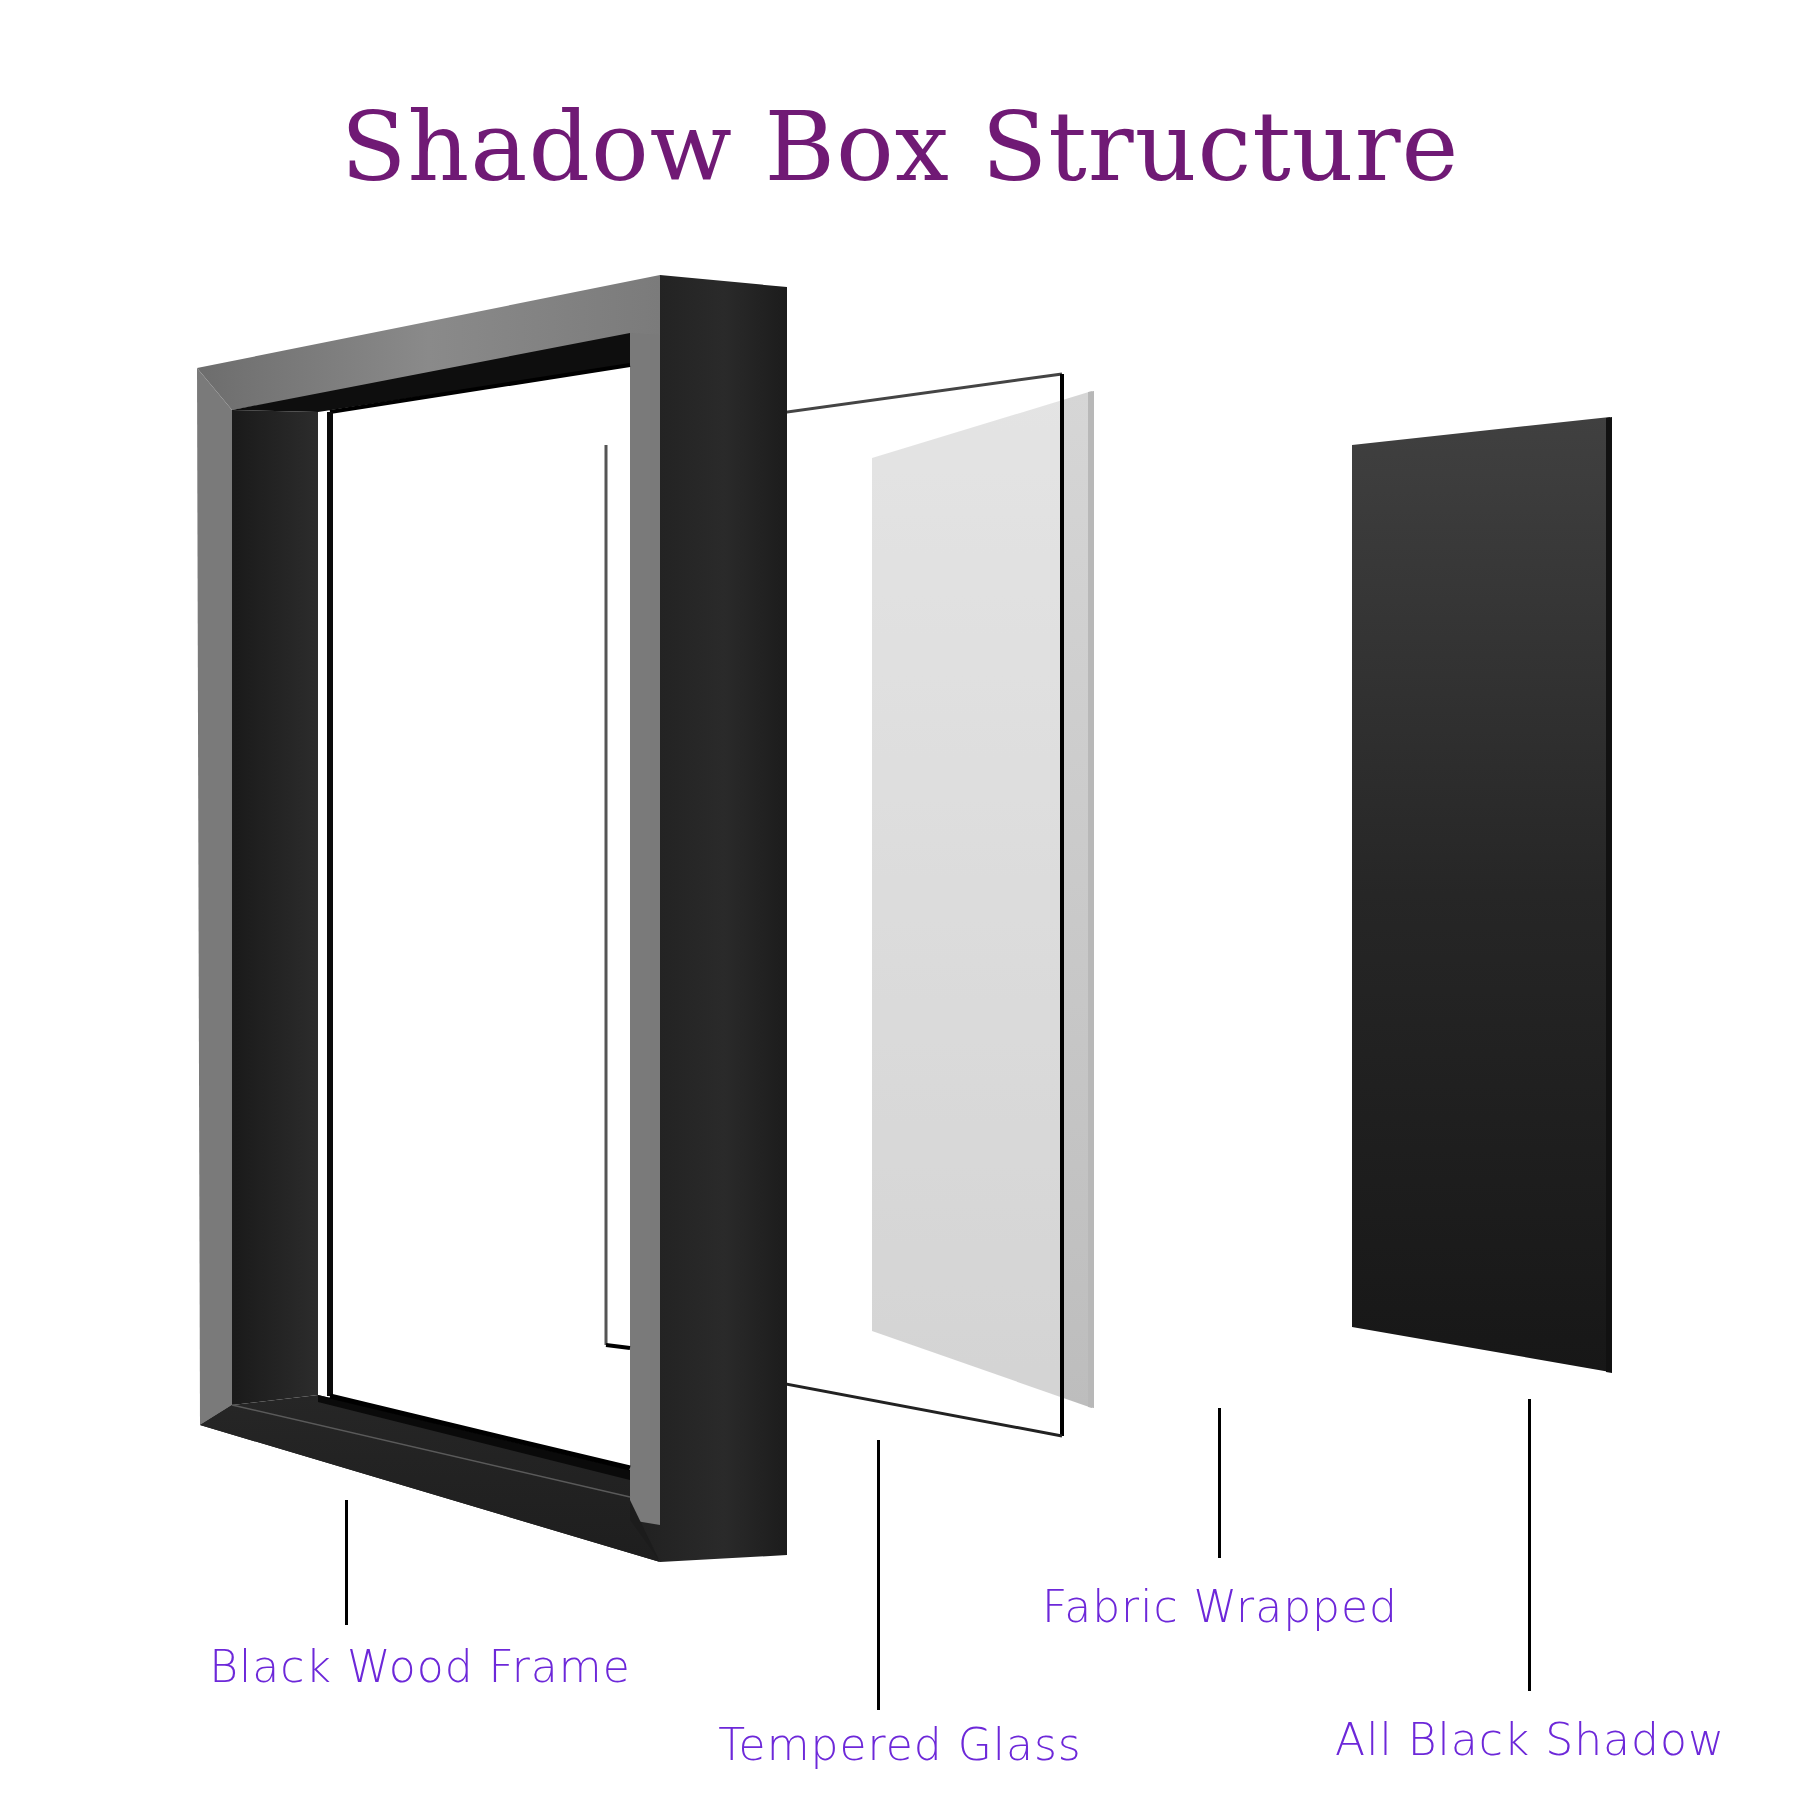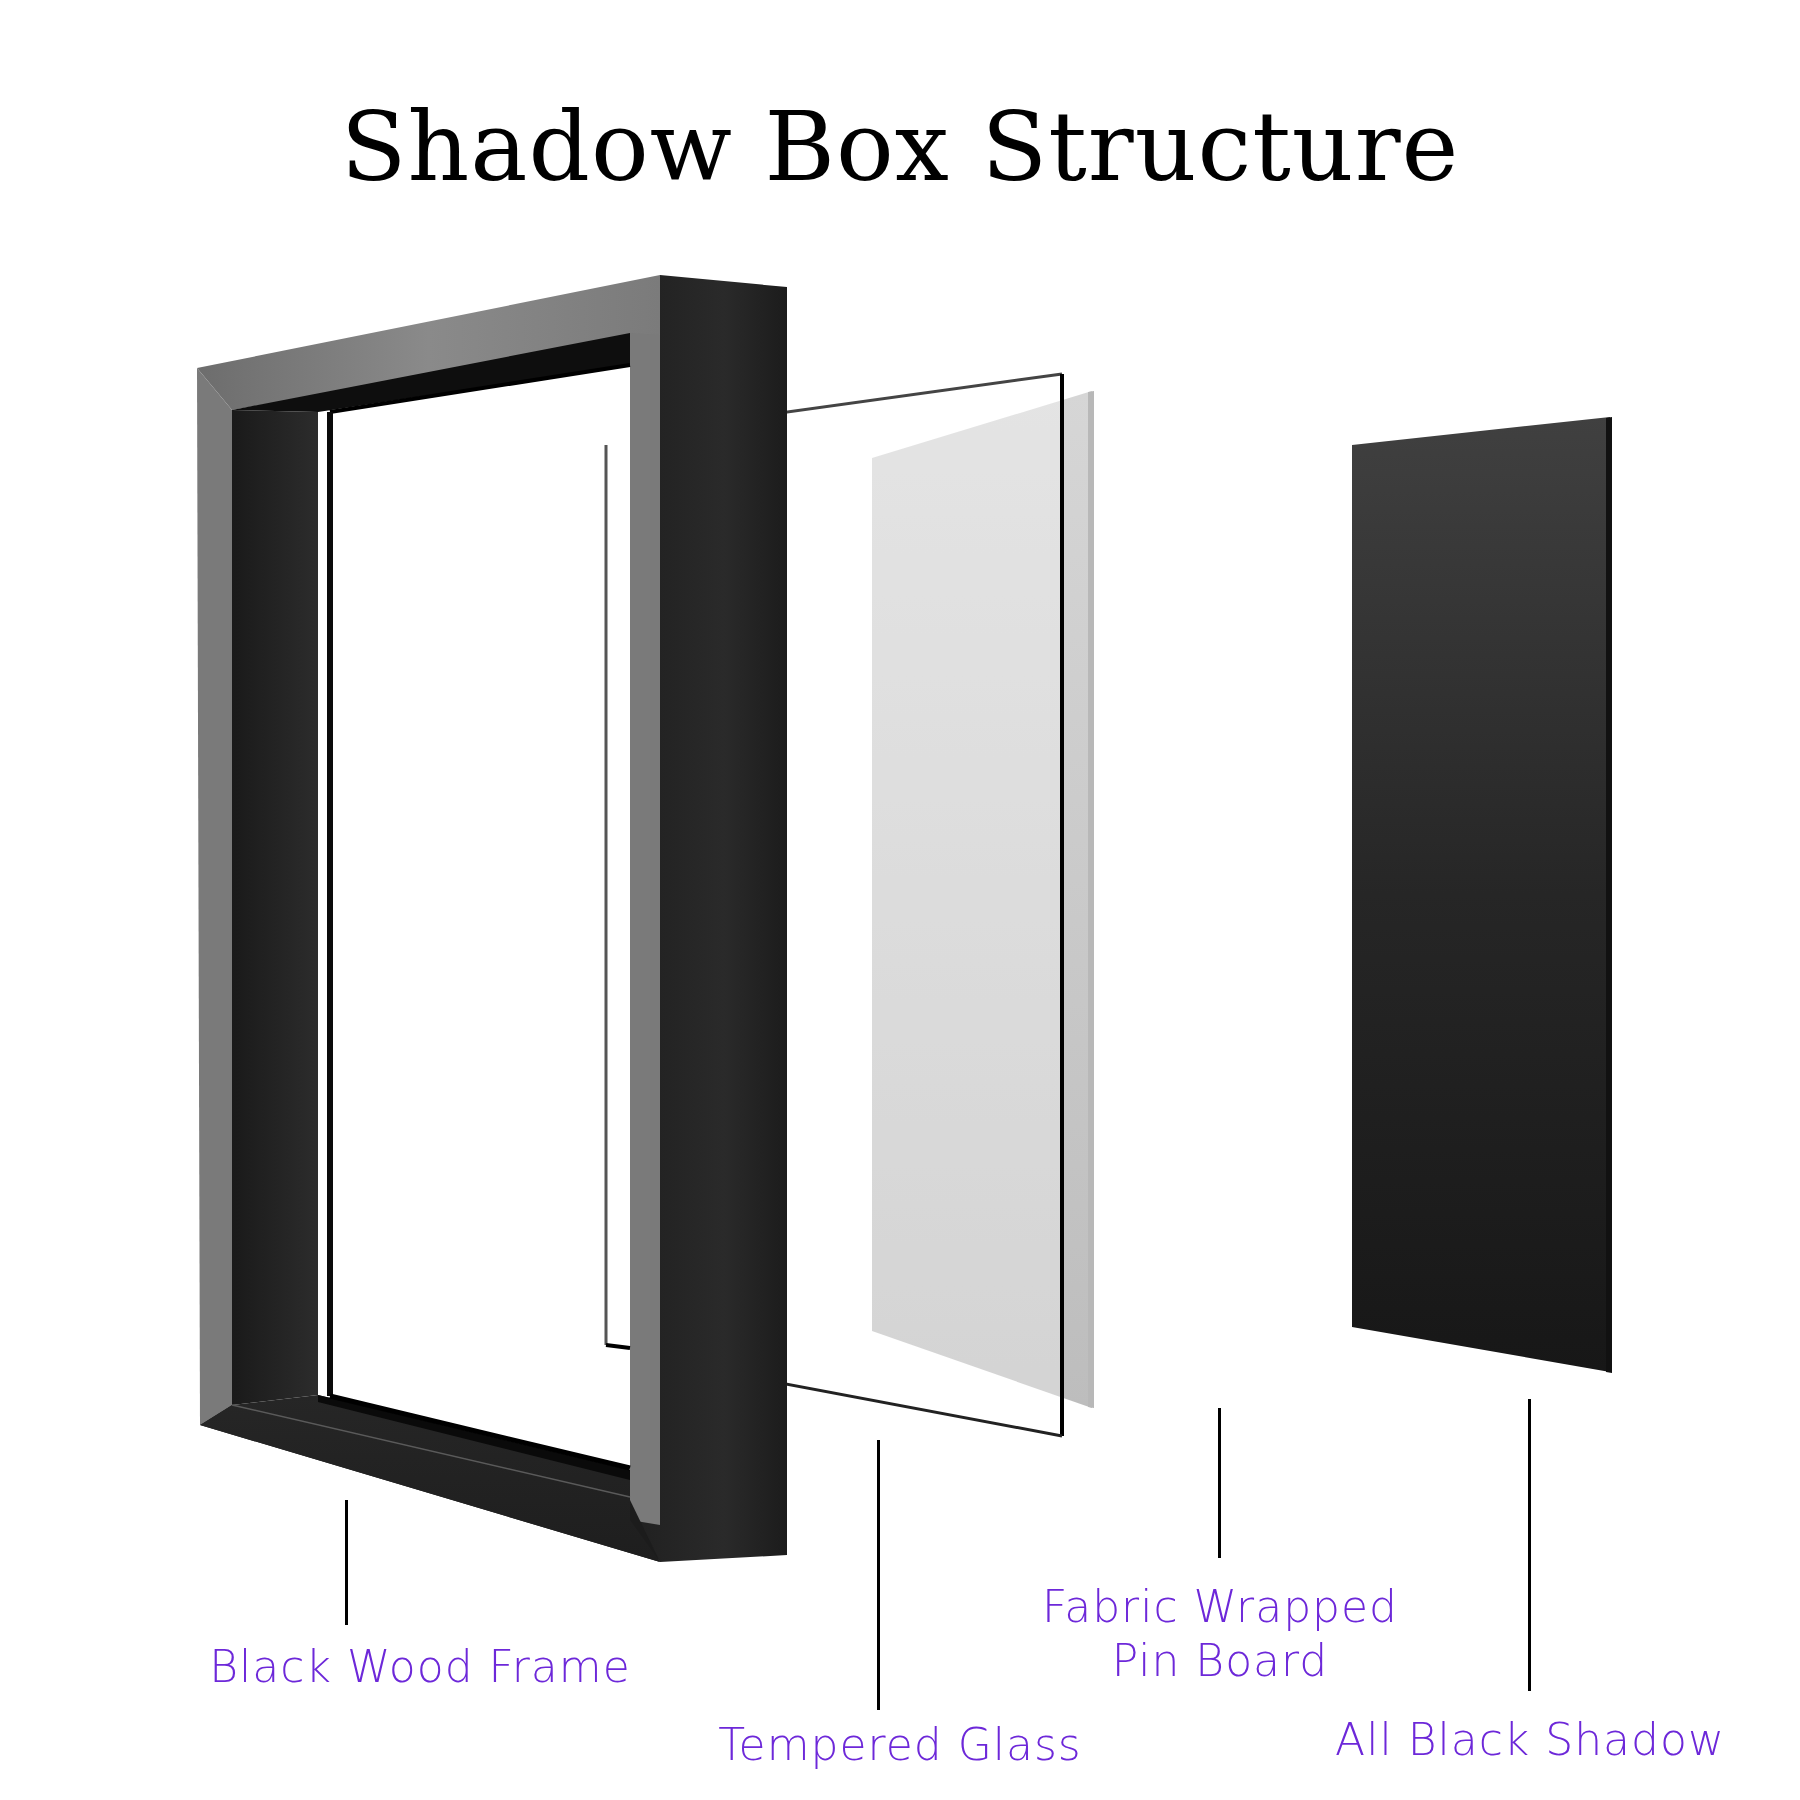--- a/index.html
+++ b/index.html
@@ -19,21 +19,21 @@
       position: absolute;
       left: 0;
       top: 92px;
       width: 1800px;
       text-align: center;
       font-family: "DejaVu Serif", serif;
       font-size: 96px;
       font-weight: normal;
       letter-spacing: 1px;
       line-height: 110px;
-      color: #000000;
+      color: #701a75;
     }
     .diagram {
       position: absolute;
       left: 0;
       top: 0;
       width: 1800px;
       height: 1800px;
     }
     .label {
       position: absolute;
@@ -145,18 +145,17 @@
 <div class="label" style="left:200px; top:1640px; width:440px;">
   <span>Black Wood Frame</span>
 </div>
 
 <div class="label" style="left:700px; top:1718px; width:400px;">
   <span>Tempered Glass</span>
 </div>
 
 <div class="label" style="left:1020px; top:1580px; width:400px;">
   <div>Fabric Wrapped</div>
-  <div>Pin Board</div>
 </div>
 
 <div class="label" style="left:1320px; top:1713px; width:420px;">
   <span>All Black Shadow</span>
 </div>
 
 </body></html>

